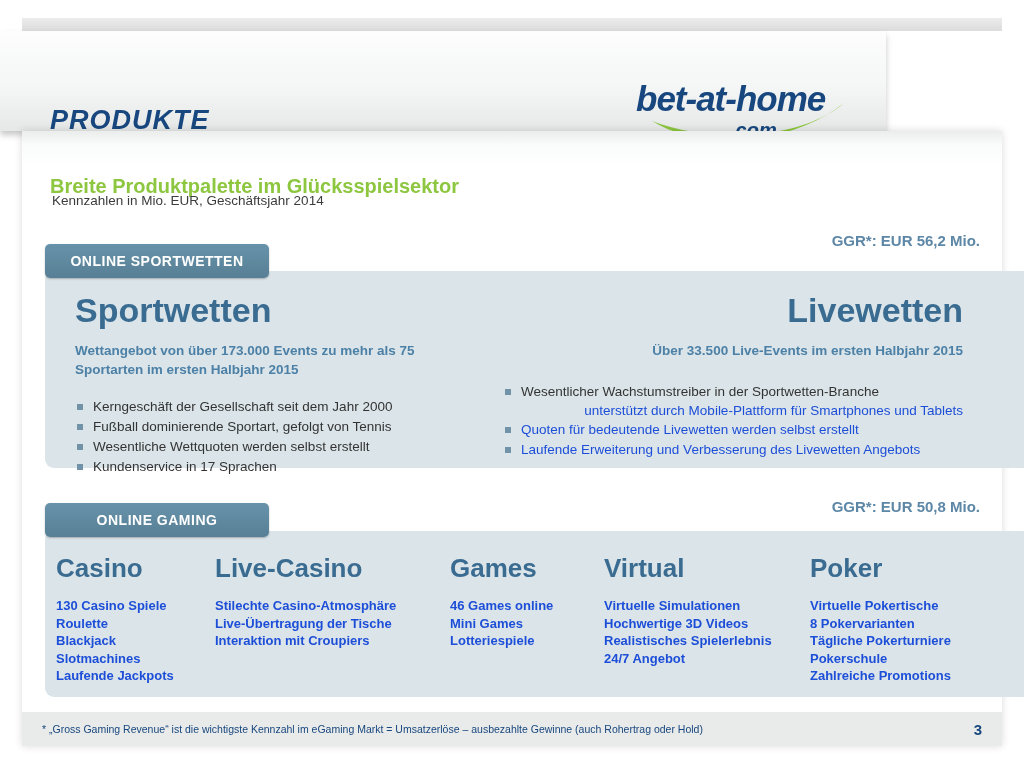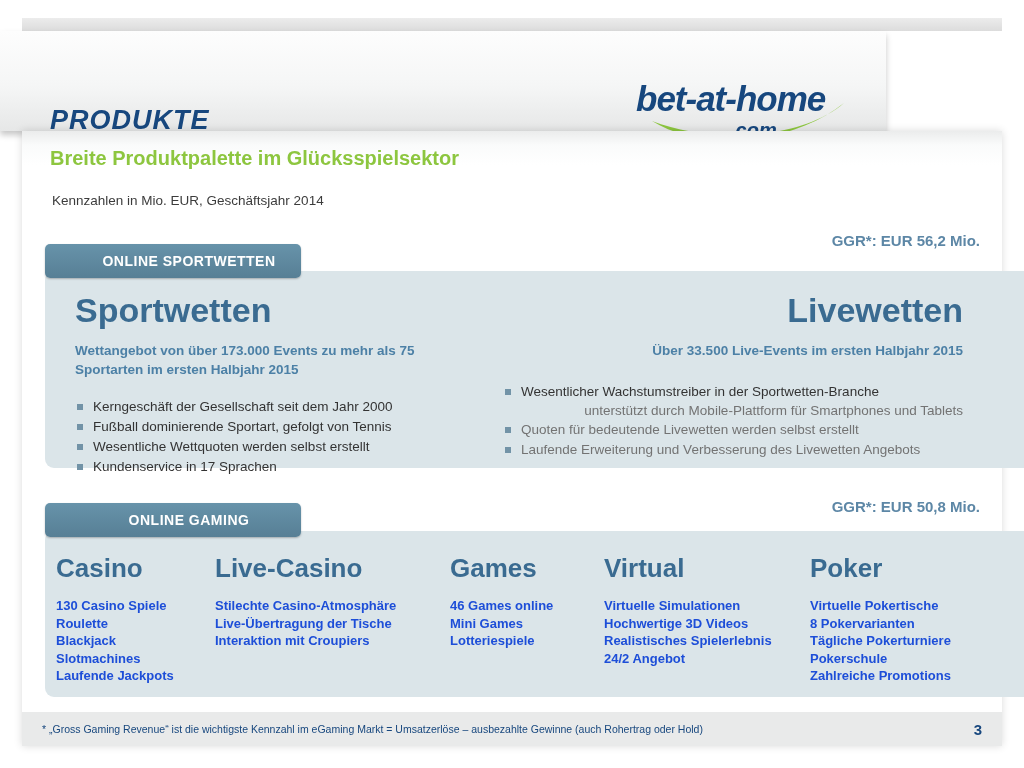--- a/index.html
+++ b/index.html
@@ -28,41 +28,40 @@
   }
   .logo{right:18px;top:36px;width:240px;height:90px;}
 
   
   .content{
     left:22px;top:131px;width:980px;height:615px;
     background:linear-gradient(180deg,#ebecec 0px,#fafbfb 14px,#ffffff 34px);
     box-shadow:0 0 8px rgba(0,0,0,0.15);
   }
   .intro-title{
-    left:28px;top:16px;
+    left:28px;top:44px;
     font-size:20px;font-weight:bold;color:#8dc63f;
   }
   .intro-subtitle{
     left:30px;top:62px;
     font-size:13.5px;color:#3c3c3c;
   }
   .ggr{
     right:22px;font-size:15px;font-weight:bold;color:#5d87a6;
   }
   .ggr-1{top:101px;}
   .ggr-2{top:367px;}
   .tab{
     left:23px;width:224px;height:34px;
     background:linear-gradient(180deg,#6793aa,#577f95);
     border-radius:5px;
     color:#ffffff;font-size:14px;font-weight:bold;letter-spacing:0.5px;
     display:flex;align-items:center;justify-content:center;
     box-shadow:0 1px 2px rgba(0,0,0,0.25);
     z-index:2;
-    padding-left:32px;
   }
   .tab-1{top:113px;}
   .tab-2{top:372px;}
   .panel{
     left:23px;width:997px;
     background:#dbe5e9;border-radius:9px;
     z-index:1;
   }
   .panel-1{top:140px;height:197px;}
   .panel-2{top:400px;height:166px;}
@@ -76,21 +75,21 @@
   }
   .bet-sub{
     margin-top:12px;font-size:13.5px;font-weight:bold;color:#4c80a6;line-height:19px;
   }
   .bullet-list{margin-top:18px;}
   .bullet-list-live{margin-top:22px;}
   .bullet-row{display:flex;line-height:20px;font-size:13.5px;color:#333333;}
   .sq{
     width:6px;height:6px;background:#7293a7;margin:7px 10px 0 2px;flex:none;
   }
-  .light-text{color:#737373;}
+  .light-text{color:#1d4ed8;}
   .cont-line{padding-left:18px;line-height:18px;font-size:13.5px;}
 
   
   .game-col{position:absolute;top:22px;}
   .game-heading{
     font-size:26px;font-weight:bold;color:#3a6b91;line-height:30px;
   }
   .game-lines{margin-top:14px;}
   .game-line{
     font-size:13px;font-weight:bold;color:#1d4ed8;line-height:17.5px;
@@ -213,21 +212,21 @@
         <div class="game-line">Lotteriespiele</div>
       </div>
     </div>
 
     <div class="game-col game-col-3">
       <div class="game-heading">Virtual</div>
       <div class="game-lines">
         <div class="game-line">Virtuelle Simulationen</div>
         <div class="game-line">Hochwertige 3D Videos</div>
         <div class="game-line">Realistisches Spielerlebnis</div>
-        <div class="game-line">24/2 Angebot</div>
+        <div class="game-line">24/7 Angebot</div>
       </div>
     </div>
 
     <div class="game-col game-col-4">
       <div class="game-heading">Poker</div>
       <div class="game-lines">
         <div class="game-line">Virtuelle Pokertische</div>
         <div class="game-line">8 Pokervarianten</div>
         <div class="game-line">Tägliche Pokerturniere</div>
         <div class="game-line">Pokerschule</div>

